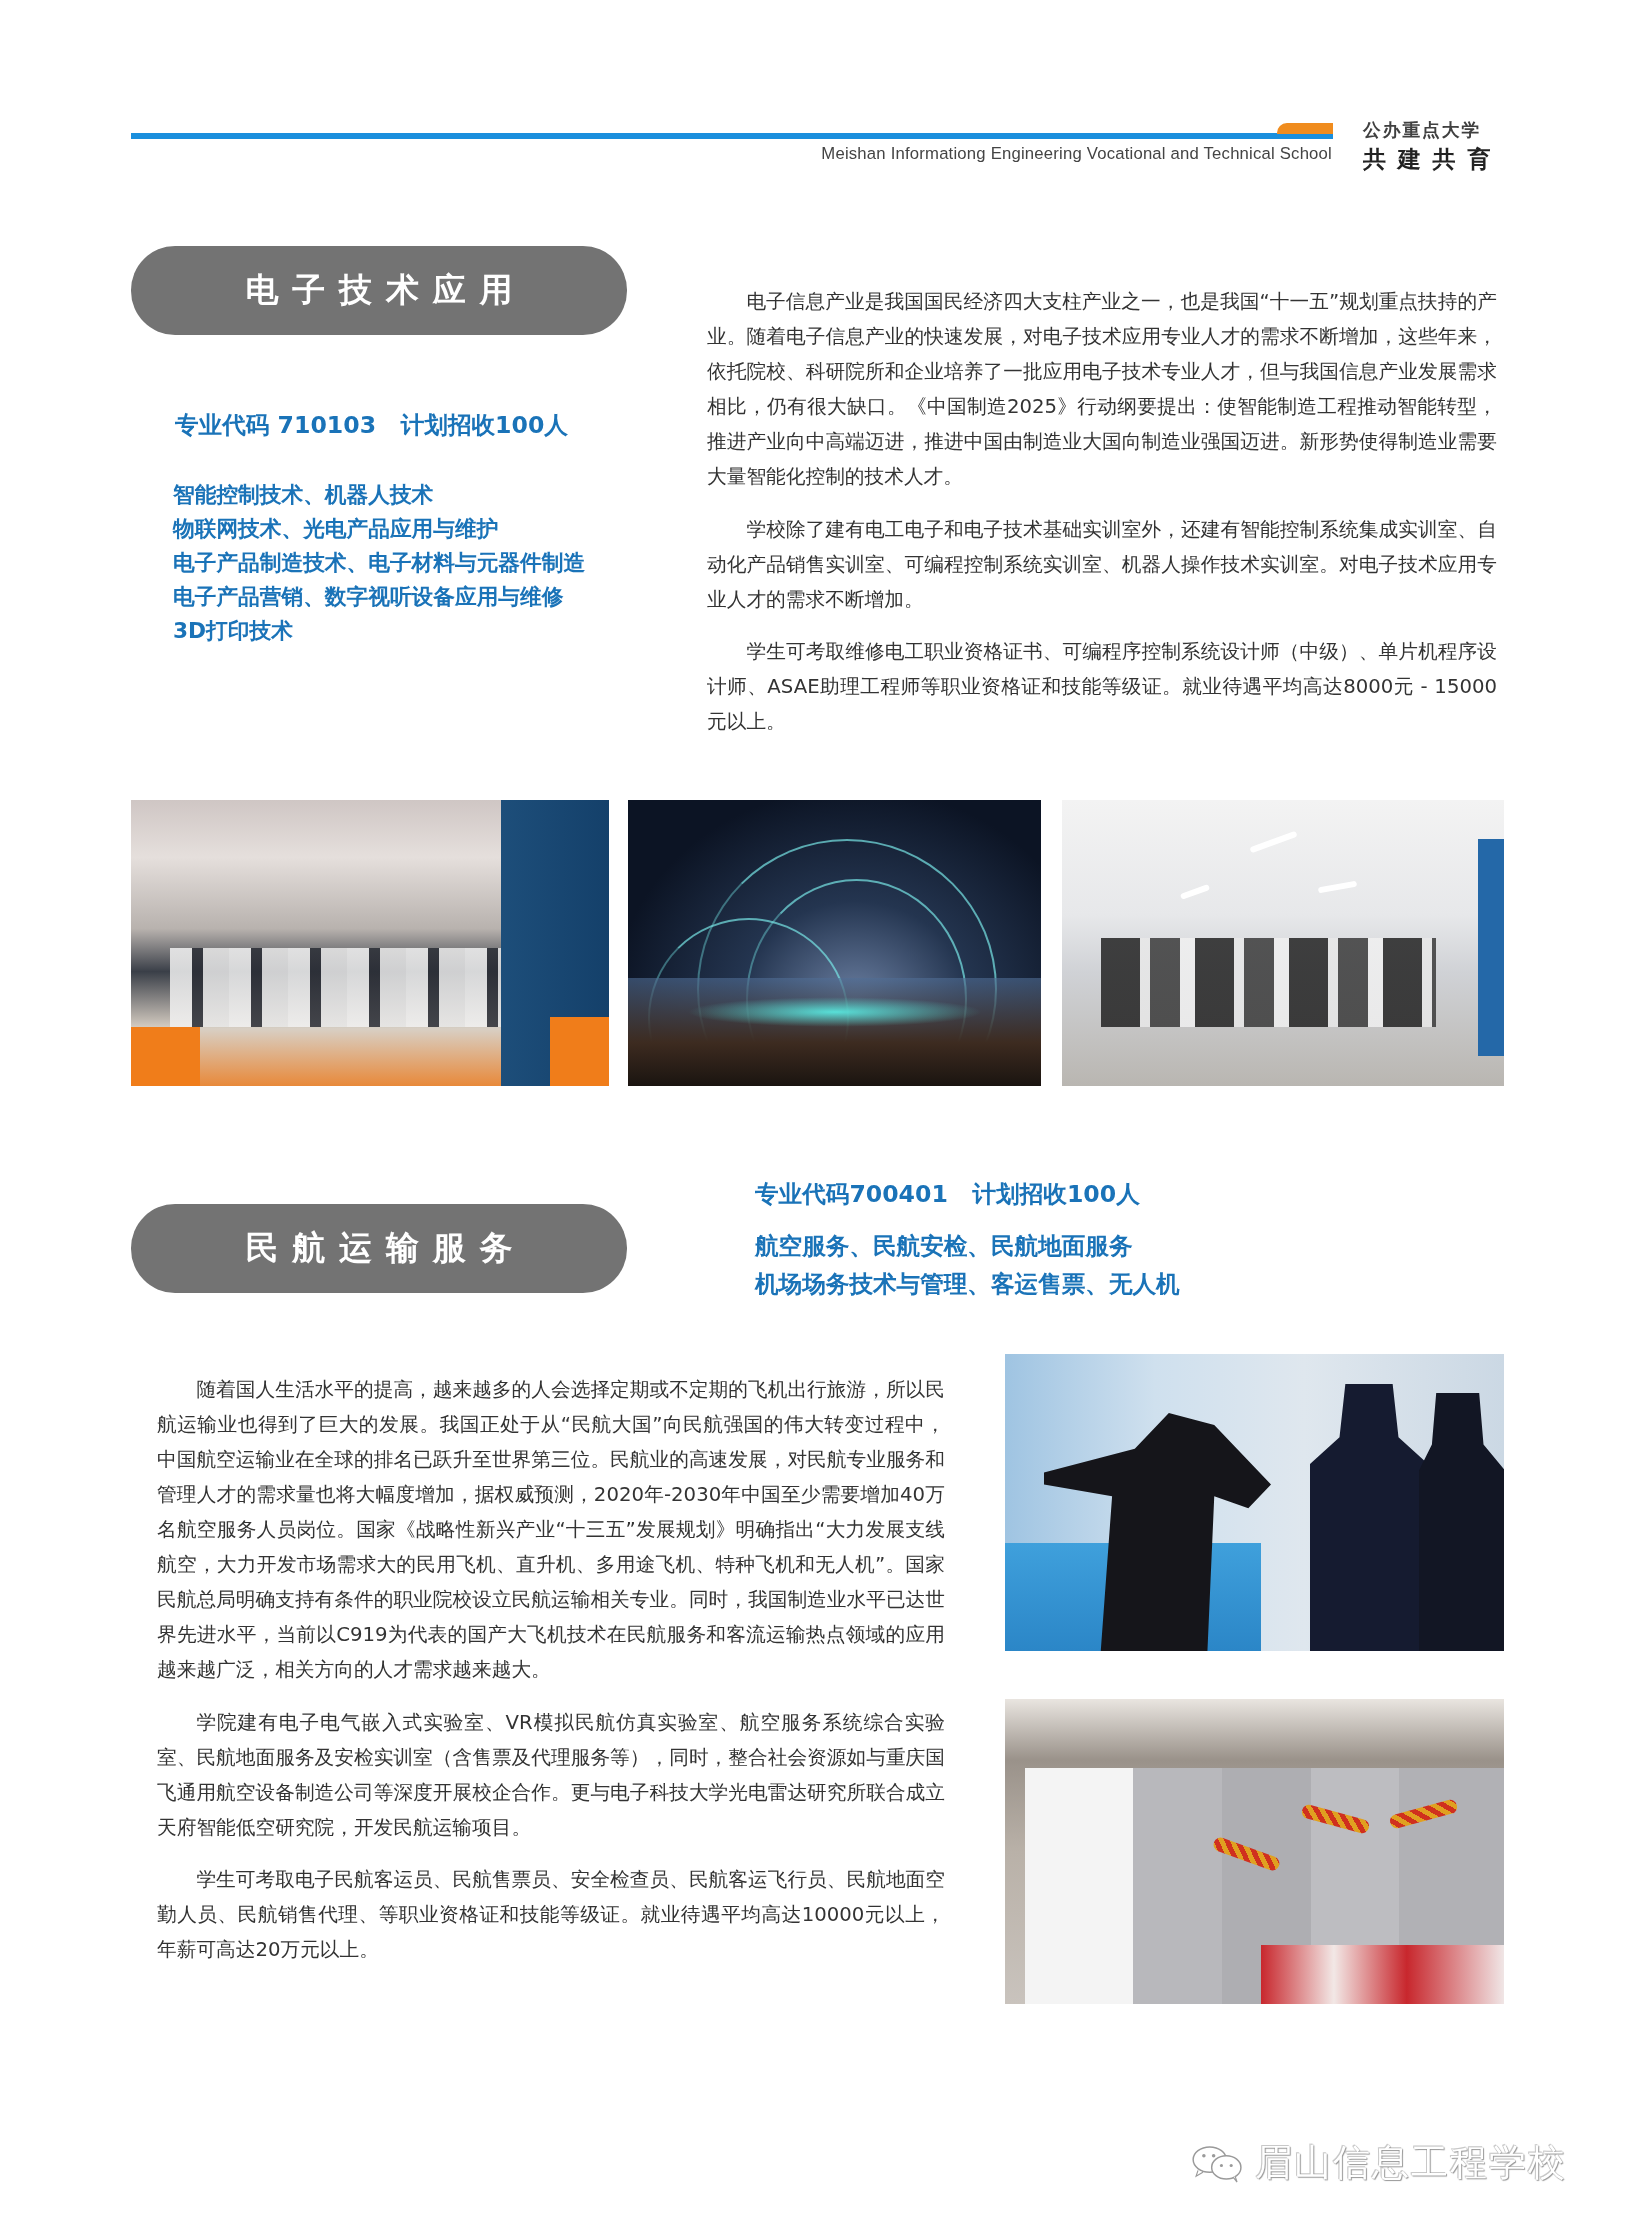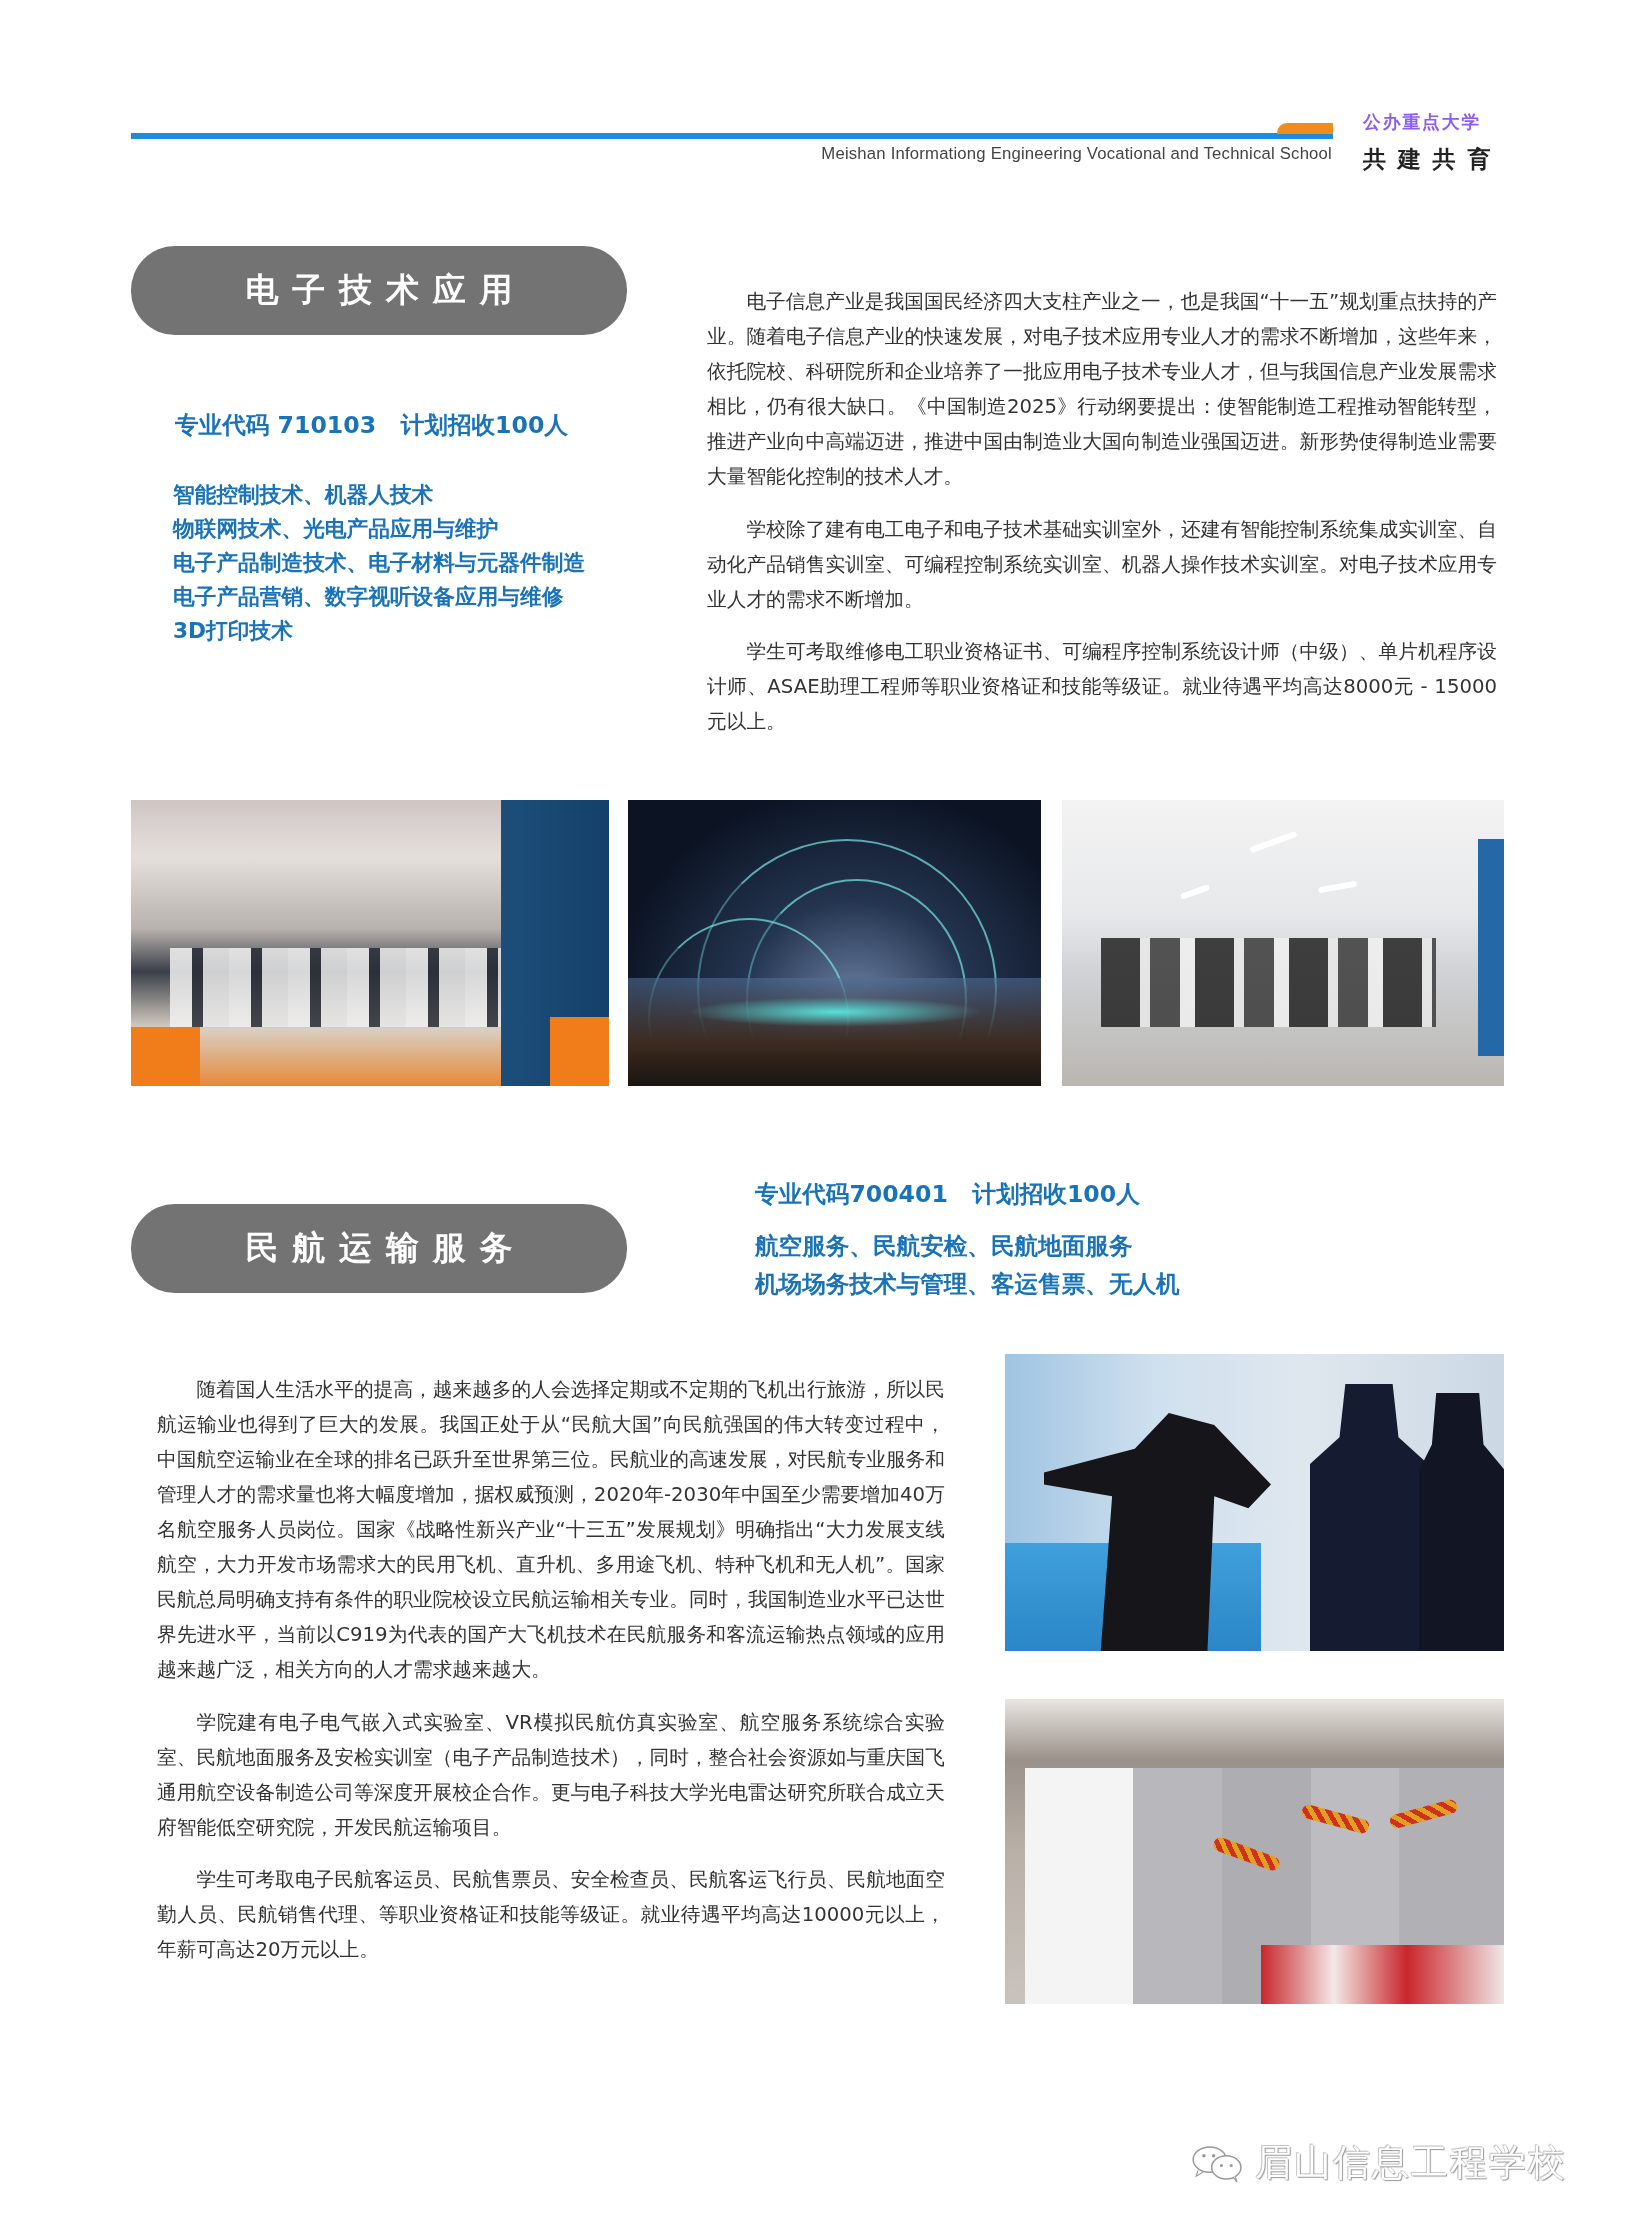--- a/index.html
+++ b/index.html
@@ -6,21 +6,21 @@
   body { width: 1644px; height: 2239px; position: relative; overflow: hidden;
          font-family: "DejaVu Sans", "Liberation Sans", sans-serif; color: #333; }
   .abs { position: absolute; }
 
   
   .hdr-line { left: 131px; top: 133px; width: 1202px; height: 5.9px; background: #1a8fdd; }
   .hdr-orange { left: 1277px; top: 123px; width: 56px; height: 10.8px; background: #f08c1e;
                 border-radius: 9.9px 0 0 0; }
   .hdr-sub { left: 690px; top: 144px; width: 642px; text-align: right; font-size: 16.7px;
              color: #444; font-family: "Liberation Sans", sans-serif; letter-spacing: 0.2px; }
-  .hdr-cn1 { left: 1363px; top: 110px; font-size: 17.7px; font-weight: bold; color: #8b5cf6; letter-spacing: 2px; }
+  .hdr-cn1 { left: 1363px; top: 118px; font-size: 17.7px; font-weight: bold; color: #404040; letter-spacing: 2px; }
   .hdr-cn2 { left: 1363px; top: 144px; font-size: 23px; font-weight: bold; color: #222; letter-spacing: 11.8px; }
 
   
   .pill { left: 131px; width: 496px; height: 89px; border-radius: 44px; background: #737373;
           display: flex; align-items: center; justify-content: center; color: #fff;
           font-size: 33px; font-weight: bold; letter-spacing: 13.8px; padding-left: 13.8px; box-sizing: border-box; }
 
   
   .blue { color: #1a73b8; font-weight: bold; }
   .code1 { left: 175px; top: 409px; font-size: 23.6px; }
@@ -132,21 +132,21 @@
 
 <div class="abs blue code2" style="white-space:pre;">专业代码700401   计划招收100人</div>
 
 <div class="abs blue focus-list2">
   <div>航空服务、民航安检、民航地面服务</div>
   <div>机场场务技术与管理、客运售票、无人机</div>
 </div>
 
 <div class="abs col-left">
   <p class="para indent">随着国人生活水平的提高，越来越多的人会选择定期或不定期的飞机出行旅游，所以民航运输业也得到了巨大的发展。我国正处于从“民航大国”向民航强国的伟大转变过程中，中国航空运输业在全球的排名已跃升至世界第三位。民航业的高速发展，对民航专业服务和管理人才的需求量也将大幅度增加，据权威预测，2020年-2030年中国至少需要增加40万名航空服务人员岗位。国家《战略性新兴产业“十三五”发展规划》明确指出“大力发展支线航空，大力开发市场需求大的民用飞机、直升机、多用途飞机、特种飞机和无人机”。国家民航总局明确支持有条件的职业院校设立民航运输相关专业。同时，我国制造业水平已达世界先进水平，当前以C919为代表的国产大飞机技术在民航服务和客流运输热点领域的应用越来越广泛，相关方向的人才需求越来越大。</p>
-  <p class="para indent">学院建有电子电气嵌入式实验室、VR模拟民航仿真实验室、航空服务系统综合实验室、民航地面服务及安检实训室（电子产品制造技术），同时，整合社会资源如与重庆国飞通用航空设备制造公司等深度开展校企合作。更与电子科技大学光电雷达研究所联合成立天府智能低空研究院，开发民航运输项目。</p>
+  <p class="para indent">学院建有电子电气嵌入式实验室、VR模拟民航仿真实验室、航空服务系统综合实验室、民航地面服务及安检实训室（含售票及代理服务等），同时，整合社会资源如与重庆国飞通用航空设备制造公司等深度开展校企合作。更与电子科技大学光电雷达研究所联合成立天府智能低空研究院，开发民航运输项目。</p>
   <p class="para indent">学生可考取电子民航客运员、民航售票员、安全检查员、民航客运飞行员、民航地面空勤人员、民航销售代理、等职业资格证和技能等级证。就业待遇平均高达10000元以上，年薪可高达20万元以上。</p>
 </div>
 
 <div class="abs img imgA">
   <div class="counter"></div>
   <div class="person1"></div>
   <div class="person2"></div>
   <div class="person3"></div>
 </div>
 <div class="abs img imgB">

